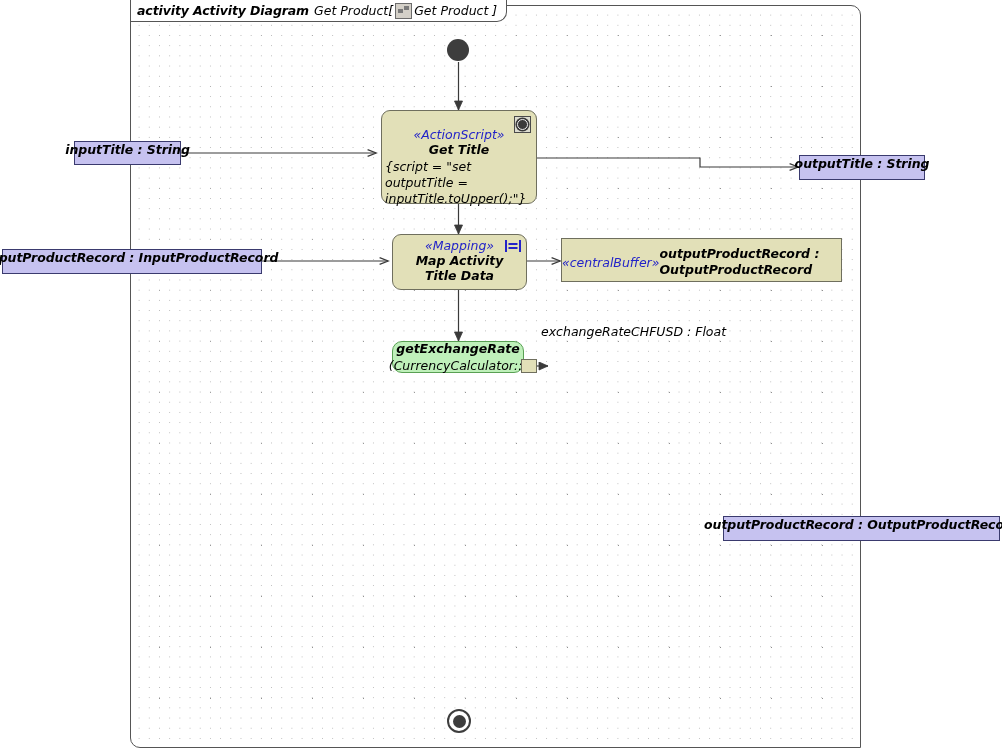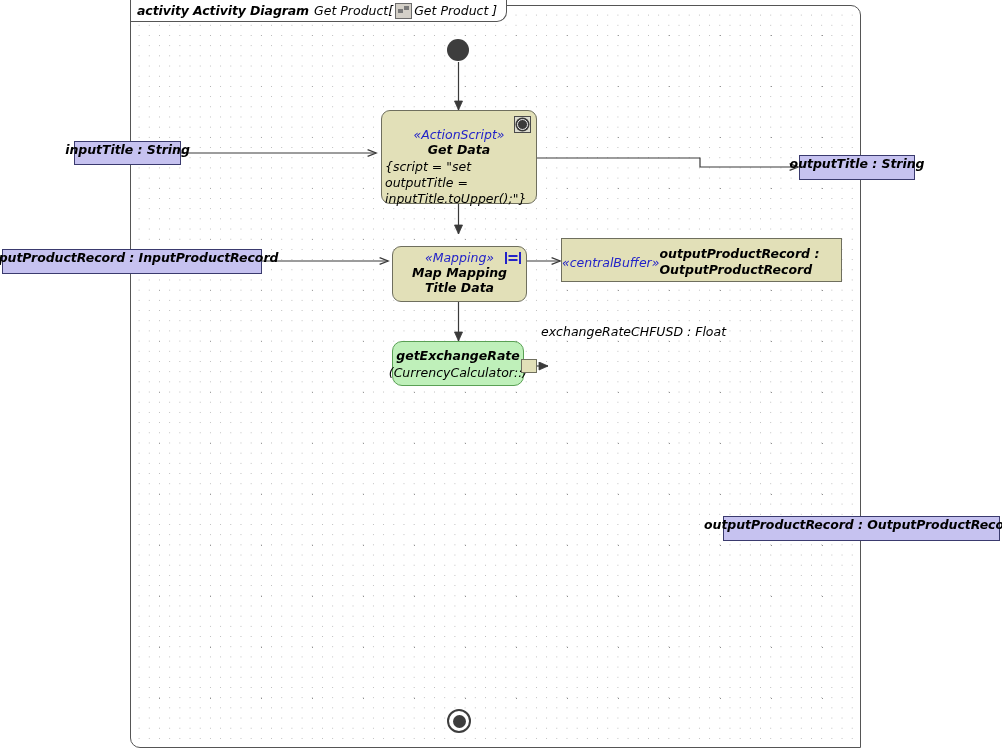--- a/index.html
+++ b/index.html
@@ -295,61 +295,61 @@
   </svg>
 
   <div class="node param" style="left:74px; top:141px; width:107px; height:24px;">
     <span>inputTitle : String</span>
   </div>
 
   <div class="node param" style="left:2px; top:249px; width:260px; height:25px;">
     <span>inputProductRecord : InputProductRecord</span>
   </div>
 
-  <div class="node param" style="left:799px; top:155px; width:116px; height:25px;">
+  <div class="node param" style="left:799px; top:155px; width:126px; height:25px;">
     <span>outputTitle : String</span>
   </div>
 
   <div class="node param" style="left:723px; top:516px; width:277px; height:25px;">
     <span>outputProductRecord : OutputProductRecord</span>
   </div>
 
   <div class="node initial" style="left:447px; top:39px;"></div>
 
   <div class="node action" style="left:381px; top:110px; width:156px; height:94px;">
     <div class="stereo">«ActionScript»</div>
-    <div class="name">Get Data</div>
+    <div class="name">Get Title</div>
     <div class="body">{script = "set</div>
     <div class="body" style="padding-top:0">outputTitle =</div>
     <div class="body" style="padding-top:0">inputTitle.toUpper();"}</div>
     <div class="corner-icon icon-script">
       <div class="ring"></div>
     </div>
   </div>
 
-  <div class="node action" style="left:392px; top:246px; width:135px; height:56px; padding-top:3px;">
+  <div class="node action" style="left:392px; top:234px; width:135px; height:56px; padding-top:3px;">
     <div class="stereo">«Mapping»</div>
-    <div class="name">Map Mapping</div>
+    <div class="name">Map Activity</div>
     <div class="name">Title Data</div>
     <div class="corner-icon icon-map" style="top:4px; right:4px; width:18px; height:14px;">
       <svg width="18" height="14" viewBox="0 0 18 14">
         <line x1="2" y1="1" x2="2" y2="13" stroke="#2323c8" stroke-width="2"></line>
         <line x1="16" y1="1" x2="16" y2="13" stroke="#2323c8" stroke-width="2"></line>
         <line x1="4.5" y1="5" x2="13.5" y2="5" stroke="#2323c8" stroke-width="2"></line>
         <line x1="4.5" y1="9" x2="13.5" y2="9" stroke="#2323c8" stroke-width="2"></line>
       </svg>
     </div>
   </div>
 
   <div class="node buffer" style="left:561px; top:238px; width:281px; height:44px;">
     <div class="stereo">«centralBuffer»</div>
     <div class="name">outputProductRecord : OutputProductRecord</div>
   </div>
 
-  <div class="node callbeh" style="left:392px; top:341px; width:132px; height:45px;">
+  <div class="node callbeh" style="left:392px; top:341px; width:132px; height:32px;">
     <div class="name">getExchangeRate</div>
     <div class="sub">(CurrencyCalculator::)</div>
   </div>
 
   <div class="pin" style="left:521px; top:359px;"></div>
   <div class="pin-label" style="left:541px; top:324px;">exchangeRateCHFUSD : Float</div>
 
   <div class="node final" style="left:447px; top:709px;">
     <div class="dot"></div>
   </div>

